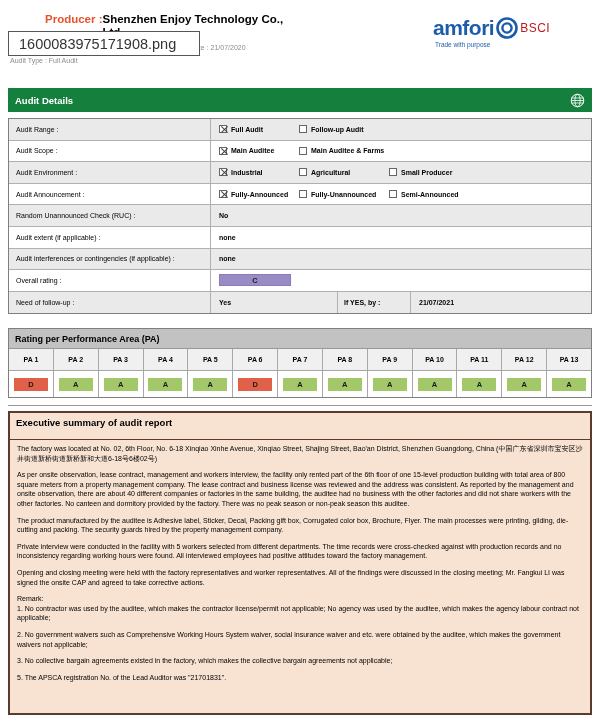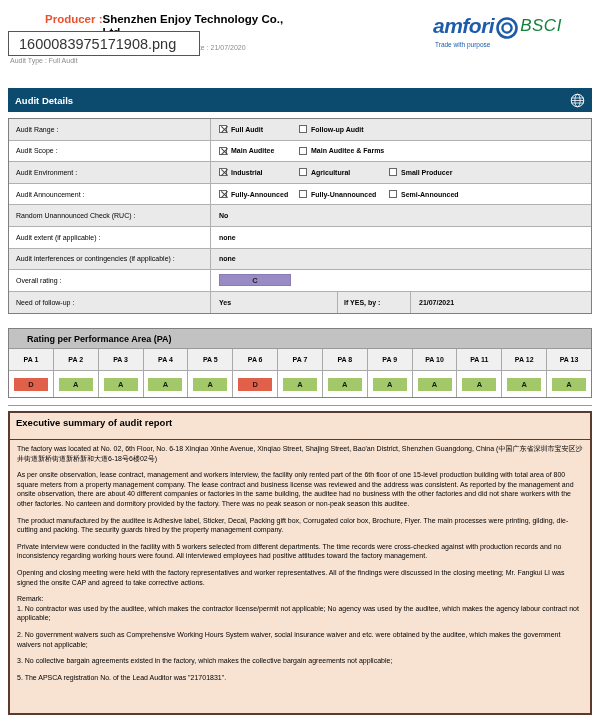--- a/index.html
+++ b/index.html
@@ -10,27 +10,27 @@
   
   .producer-row { position:absolute; left:45px; top:13px; display:flex; }
   .producer-label { color:#e8512d; font-weight:bold; font-size:11.5px; }
   .producer-name { font-weight:bold; font-size:11.5px; max-width:198px; line-height:13px; }
   .audit-date-line { position:absolute; left:172px; top:44px; font-size:7px; color:#8c8c8c; white-space:nowrap; }
   .audit-type-line { position:absolute; left:10px; top:57px; font-size:7px; color:#8c8c8c; }
   .filename-box { position:absolute; left:8px; top:31px; width:192px; height:25px; background:#fff;
     border:1.5px solid #555; display:flex; align-items:center; padding-left:10px;
     font-size:14.5px; color:#333; z-index:6; white-space:nowrap; }
   .logo { position:absolute; left:433px; top:16px; width:160px; }
-  .logo-row { display:flex; gap:1px;font-style:italic; }
+  .logo-row { display:flex; align-items:center; gap:1px; }
   .logo-brand { color:#1d5ca9; font-weight:bold; font-size:21px; letter-spacing:-0.5px; line-height:20px; }
-  .logo-suffix { color:#15803d; font-size:17px; letter-spacing:0.5px; }
+  .logo-suffix { color:#b91c1c; font-size:12px; letter-spacing:0.5px; }
   .logo-tagline { color:#1d5ca9; font-size:6.5px; margin-top:1px; margin-left:2px; }
 
   
-  .section-bar { position:absolute; left:8px; top:88px; width:584px; height:24px; background:#0c4a6e;
+  .section-bar { position:absolute; left:8px; top:88px; width:584px; height:24px; background:#15803d;
     color:#fff; display:flex; align-items:center; justify-content:space-between; padding:0 7px; }
   .section-bar-title { font-weight:bold; font-size:9.5px; }
 
   .details-table { position:absolute; left:8px; top:118px; width:584px; border:1.5px solid #7f7f7f; background:#fff; }
   .drow { display:flex; height:21.6px; border-bottom:1px solid #b0b0b0; align-items:stretch; }
   .drow:last-child { border-bottom:none; }
   .drow:nth-child(odd) { background:#eaeaea; }
   .dlabel { width:202px; border-right:1px solid #b0b0b0; font-size:7px; display:flex; align-items:center; padding-left:7px; }
   .dvalue { flex:1; display:flex; align-items:center; padding-left:8px; }
   .dval { font-size:7px; font-weight:bold; }
@@ -43,21 +43,21 @@
   .cb.checked::after  { transform:rotate(-45deg); }
   .opt-label { font-size:7px; font-weight:bold; }
   .rating-badge { width:72px; height:12px; background:#998bc3; border:1px solid #8a7bb5; color:#1a1a1a;
     font-size:7.5px; font-weight:bold; display:flex; align-items:center; justify-content:center; }
   .fu-yes { width:127px; border-right:1px solid #b0b0b0; display:flex; align-items:center; padding-left:8px; }
   .fu-ifyes { width:73px; border-right:1px solid #b0b0b0; display:flex; align-items:center; padding-left:6px; }
   .fu-date { flex:1; display:flex; align-items:center; padding-left:8px; }
 
   
   .pa-section { position:absolute; left:8px; top:328px; width:584px; border:1.5px solid #7f7f7f; }
-  .pa-title { background:#c2c2c2; height:20px; display:flex; align-items:center; padding-left:18px;
+  .pa-title { background:#c2c2c2; height:20px; display:flex; align-items:center; padding-left:6px;
     font-weight:bold; font-size:9px; border-bottom:1px solid #999; }
   .pa-row { display:flex; }
   .pa-cell { flex:1; border-right:1px solid #a8a8a8; display:flex; align-items:center; justify-content:center; }
   .pa-cell:last-child { border-right:none; }
   .pa-head { height:22px; background:#f0f0f0; font-size:7px; font-weight:bold; border-bottom:1px solid #a8a8a8; }
   .pa-body .pa-cell { height:26px; background:#fff; }
   .badge { width:34px; height:13px; display:flex; align-items:center; justify-content:center;
     font-size:7.5px; font-weight:bold; color:#1a1a1a; }
   .badge-d { background:#e0604a; }
   .badge-a { background:#a3c86a; }

